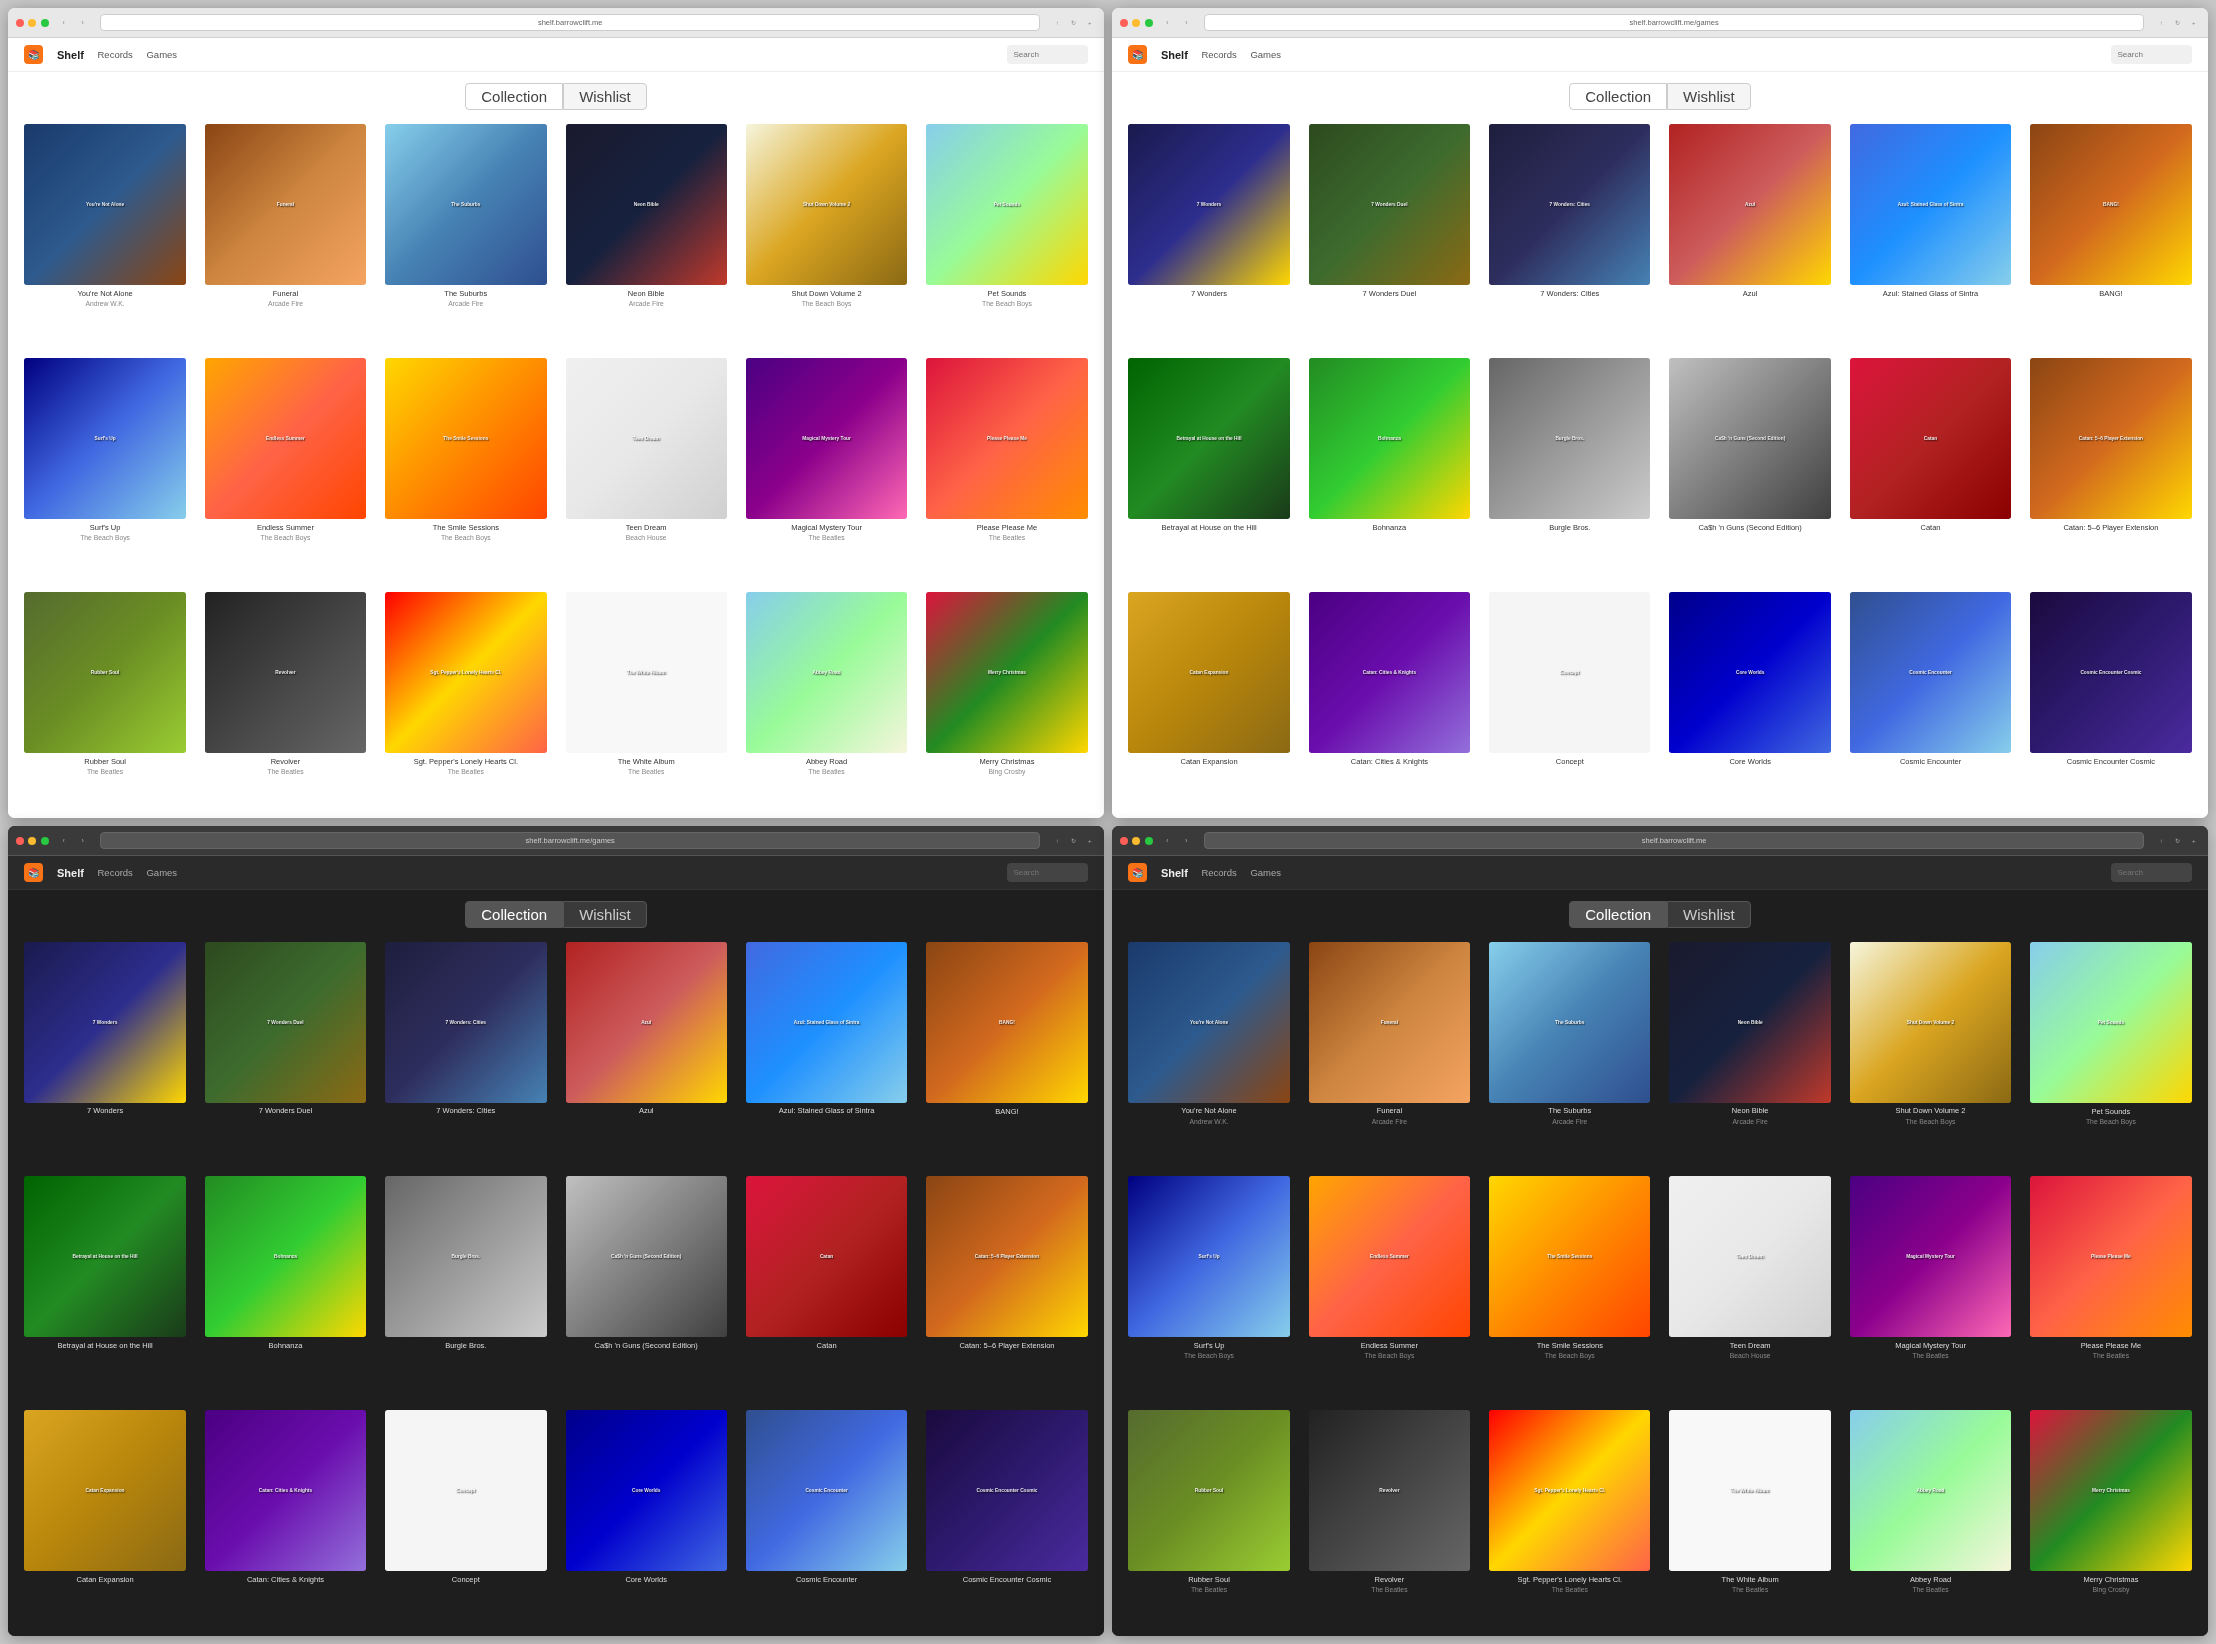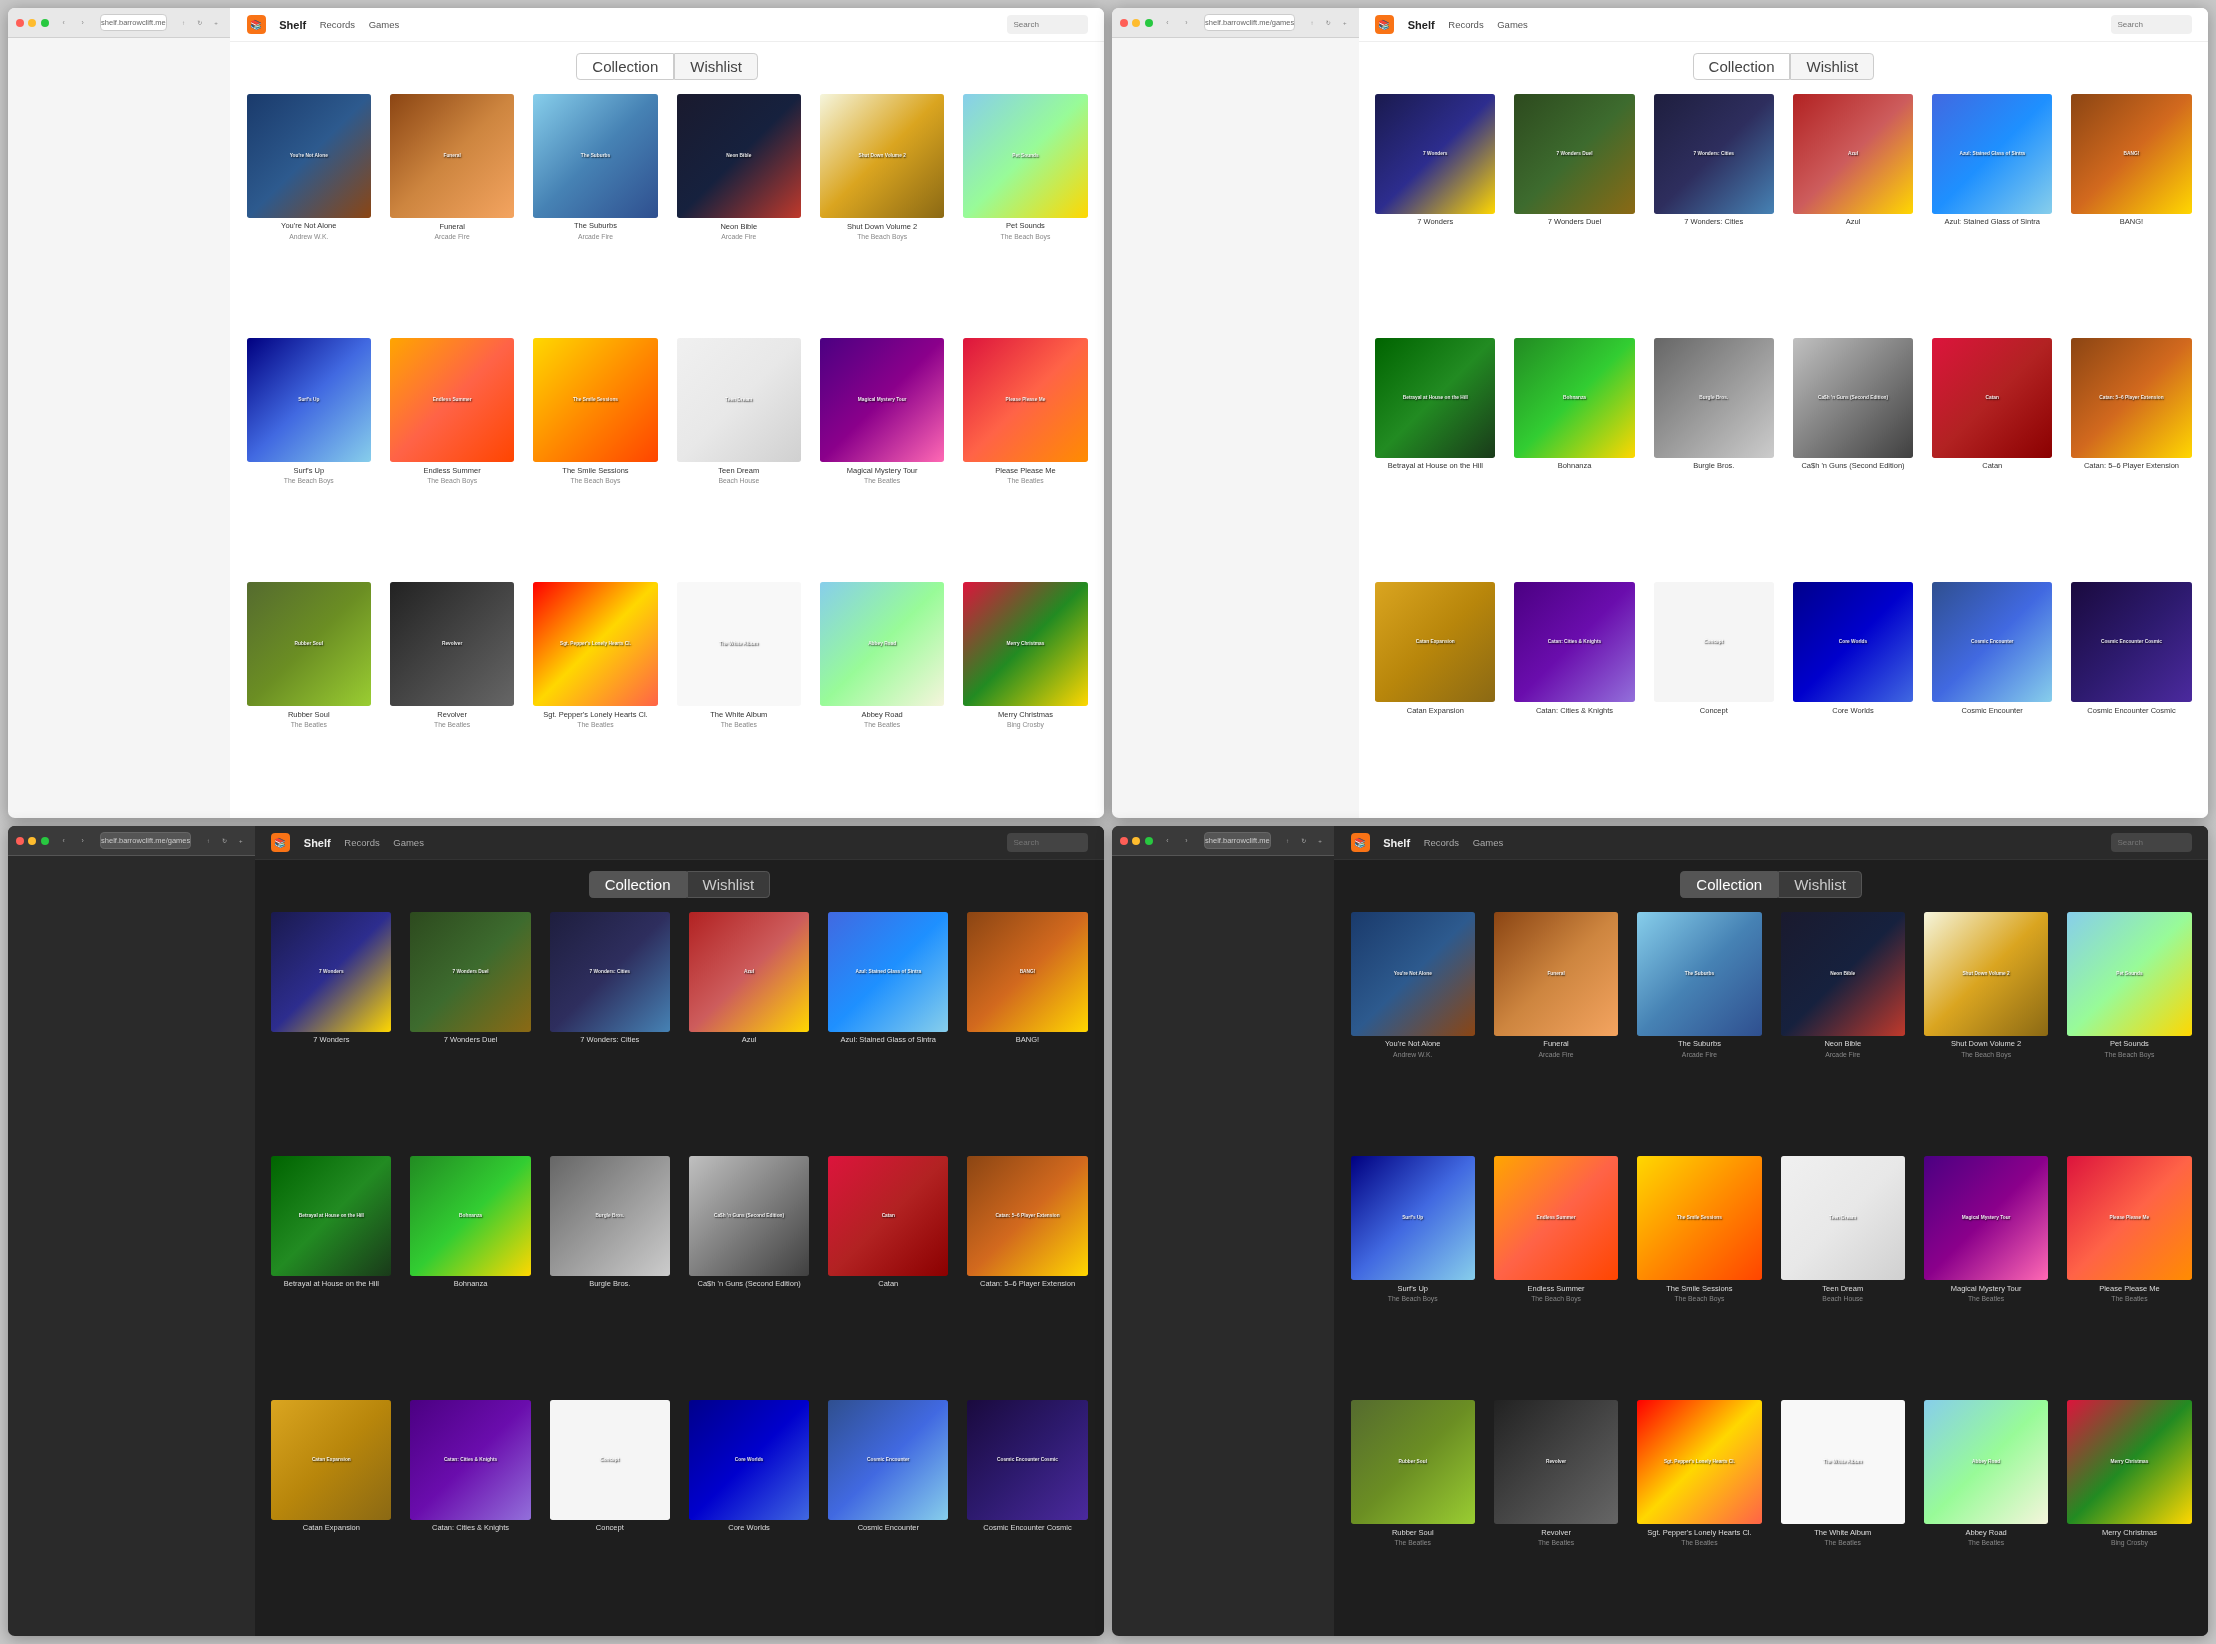--- a/index.html
+++ b/index.html
@@ -14,21 +14,21 @@
       padding: 8.1px;
       font-family: -apple-system, BlinkMacSystemFont, 'Helvetica Neue', Arial, sans-serif;
     }
 
     
     .browser-window {
       border-radius: 6.8px;
       overflow: hidden;
       box-shadow: 0 2.7px 16.3px rgba(0,0,0,0.3);
       display: flex;
-      flex-direction: row;
+      flex-direction: column;
     }
     .browser-window.light { background: #f5f5f5; }
     .browser-window.dark { background: #2a2a2a; }
 
     
     .title-bar {
       height: 30px;
       display: flex;
       align-items: center;
       padding: 0 8.1px;

